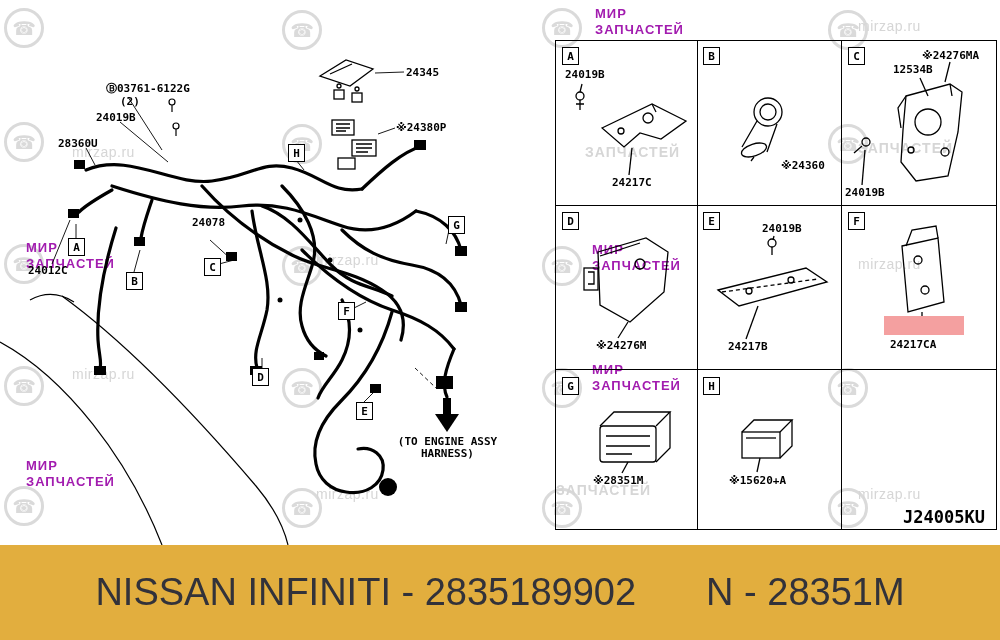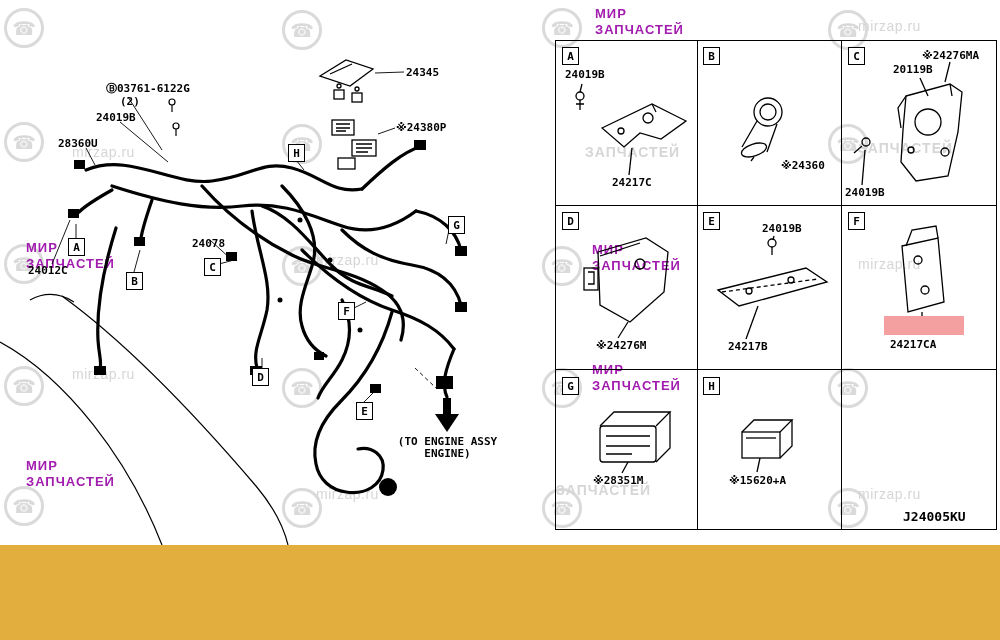--- a/index.html
+++ b/index.html
@@ -21,21 +21,21 @@
   .lbl{position:absolute;font:700 11px "DejaVu Sans Mono","DejaVu Sans",monospace;color:#000;
        white-space:nowrap;z-index:3;line-height:12px;}
   .note{position:absolute;left:8px;top:38px;font:700 12.5px "DejaVu Sans Mono","DejaVu Sans",monospace;
         letter-spacing:0.3px;z-index:3;}
   .letter-box{position:absolute;width:15px;height:16px;border:1px solid #000;background:#fff;
               font:700 11px "DejaVu Sans Mono",monospace;display:flex;align-items:center;
               justify-content:center;z-index:3;}
   .center2{text-align:center;}
   .center2 span{display:block;}
   .highlight{position:absolute;left:884px;top:316px;width:80px;height:19px;background:#f4a0a0;z-index:2;}
-  .code{font-size:13px;text-align:right;}
+  .code{font-size:17px;text-align:right;}
   
   .banner{position:absolute;left:0;top:545px;width:1000px;height:95px;background:#e2ae3e;
           display:flex;align-items:center;justify-content:center;gap:70px;z-index:4;
           font-family:"Liberation Sans",sans-serif;font-size:38px;color:#32323a;}
 </style>
 </head>
 <body>
 
 <div class="page">
 
@@ -256,25 +256,25 @@
 
   <div class="highlight" style="background: rgb(244, 160, 160);"></div>
 
 
   <div class="lbl" style="left:106px;top:83px">Ⓑ03761-6122G</div>
   <div class="lbl" style="left:120px;top:96px">(2)</div>
   <div class="lbl" style="left:96px;top:112px">24019B</div>
   <div class="lbl" style="left:58px;top:138px">28360U</div>
   <div class="lbl" style="left:406px;top:67px">24345</div>
   <div class="lbl" style="left:396px;top:122px">※24380P</div>
-  <div class="lbl" style="left:192px;top:238px">24078</div>
+  <div class="lbl" style="left:192px;top:217px">24078</div>
   <div class="lbl" style="left:28px;top:265px">24012C</div>
   <div class="lbl center2" style="left:380px;top:436px;width:135px">
     <span>(TO ENGINE ASSY</span>
-    <span>ENGINE)</span>
+    <span>HARNESS)</span>
   </div>
 
   <div class="letter-box" style="left:68px;top:238px">A</div>
   <div class="letter-box" style="left:126px;top:272px">B</div>
   <div class="letter-box" style="left:204px;top:258px">C</div>
   <div class="letter-box" style="left:252px;top:368px">D</div>
   <div class="letter-box" style="left:356px;top:402px">E</div>
   <div class="letter-box" style="left:338px;top:302px">F</div>
   <div class="letter-box" style="left:448px;top:216px">G</div>
   <div class="letter-box" style="left:288px;top:144px">H</div>
@@ -285,27 +285,29 @@
   <div class="letter-box" style="left:562px;top:212px">D</div>
   <div class="letter-box" style="left:703px;top:212px">E</div>
   <div class="letter-box" style="left:848px;top:212px">F</div>
   <div class="letter-box" style="left:562px;top:377px">G</div>
   <div class="letter-box" style="left:703px;top:377px">H</div>
 
   <div class="lbl" style="left:565px;top:69px">24019B</div>
   <div class="lbl" style="left:612px;top:177px">24217C</div>
   <div class="lbl" style="left:781px;top:160px">※24360</div>
   <div class="lbl" style="left:922px;top:50px">※24276MA</div>
-  <div class="lbl" style="left:893px;top:64px">20119B</div>
+  <div class="lbl" style="left:893px;top:64px">12534B</div>
   <div class="lbl" style="left:845px;top:187px">24019B</div>
   <div class="lbl" style="left:596px;top:340px">※24276M</div>
   <div class="lbl" style="left:762px;top:223px">24019B</div>
   <div class="lbl" style="left:728px;top:341px">24217B</div>
   <div class="lbl" style="left:890px;top:339px">24217CA</div>
   <div class="lbl" style="left:593px;top:475px">※28351M</div>
   <div class="lbl" style="left:729px;top:475px">※15620+A</div>
 
   <div class="lbl code" style="left:903px;top:511px">J24005KU</div>
 
   <div class="banner" style="background: rgb(226, 174, 62);">
+    <span>NISSAN INFINITI - 2835189902</span>
+    <span>N - 28351M</span>
   </div>
 
 </div>
 
 </body></html>

